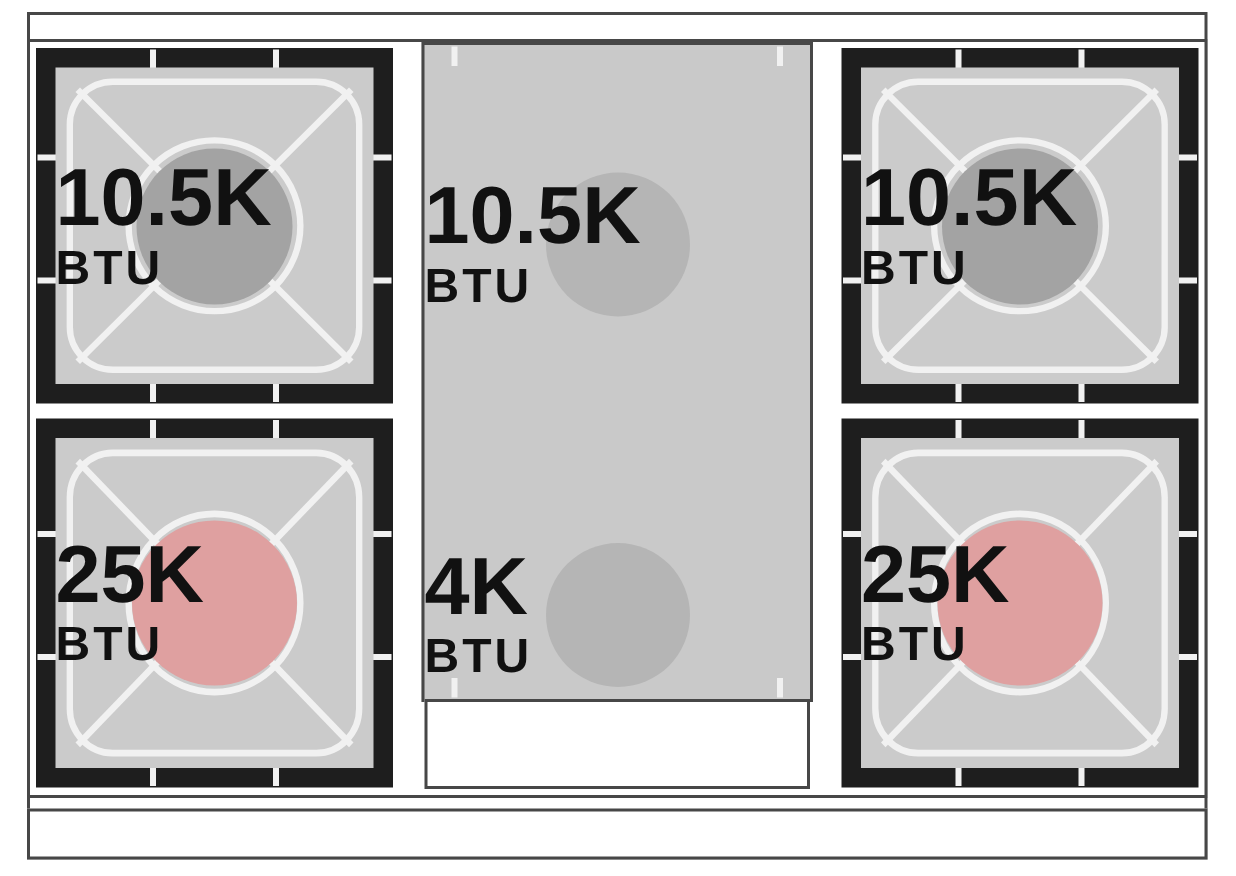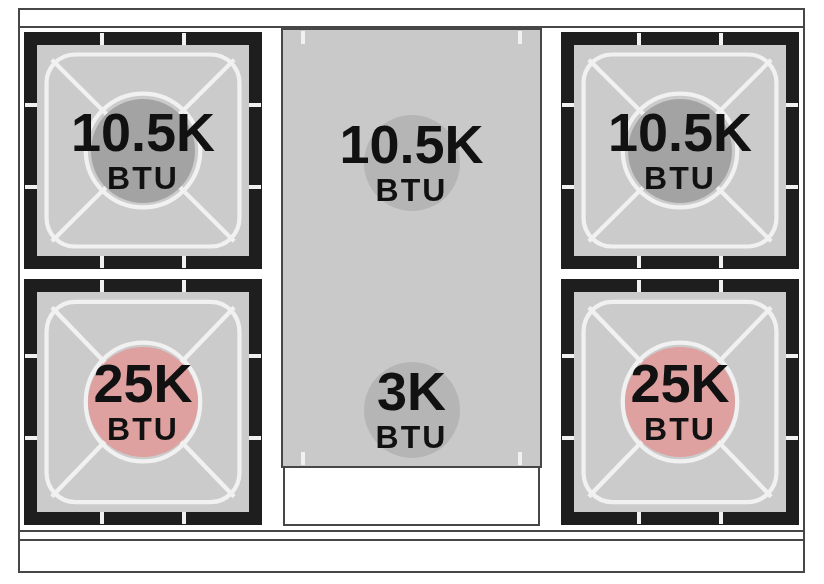--- a/index.html
+++ b/index.html
@@ -36,21 +36,21 @@
   .grate .gf{fill:none;stroke:var(--grate-lines);stroke-width:4;}
   .grate .gl{stroke:var(--grate-lines);stroke-width:4;}
   .grate .gr{fill:none;stroke:var(--grate-lines);stroke-width:4;}
 
   .flame{position:absolute;left:50%;top:50%;transform:translate(-50%,-50%);border-radius:50%;}
   .flame.std{width:104px;height:104px;background:var(--standard-burner-circle);}
   .flame.hi{width:110px;height:110px;background:var(--high-output-burner-circle);}
   .flame.mid{width:96px;height:96px;background:var(--griddle-burner-circle);}
 
   .btu{position:absolute;left:0;right:0;top:50%;transform:translateY(-50%);
-    text-align:center;font-weight:bold;color:var(--text);}
+    font-weight:bold;color:var(--text);}
   .btu .val{font-size:54px;line-height:1.02;white-space:nowrap;}
   .btu .unit{font-size:32px;line-height:1.15;letter-spacing:2px;}
 
   .tk{position:absolute;background:var(--grate-lines);}
   .tk.t{top:1px;width:4px;height:13px;}
   .tk.bm{bottom:1px;width:4px;height:13px;}
   .tk.l{left:1px;width:13px;height:4px;}
   .tk.r{right:1px;width:13px;height:4px;}
   .tk.p1{left:76px;}  .tk.p2{left:158px;}
   .tk.q1{top:calc(50% - 48px);} .tk.q2{top:calc(50% + 34px);}
@@ -178,21 +178,21 @@
       <div class="flame mid"></div>
       <div class="btu">
         <div class="val">10.5K</div>
         <div class="unit">BTU</div>
       </div>
     </div>
 
     <div class="c-label botl">
       <div class="flame mid"></div>
       <div class="btu">
-        <div class="val">3K</div>
+        <div class="val">4K</div>
         <div class="unit">BTU</div>
       </div>
     </div>
   </div>
 
   <div class="center-box"></div>
 
   <div class="front-panel"></div>
 
 </div>

